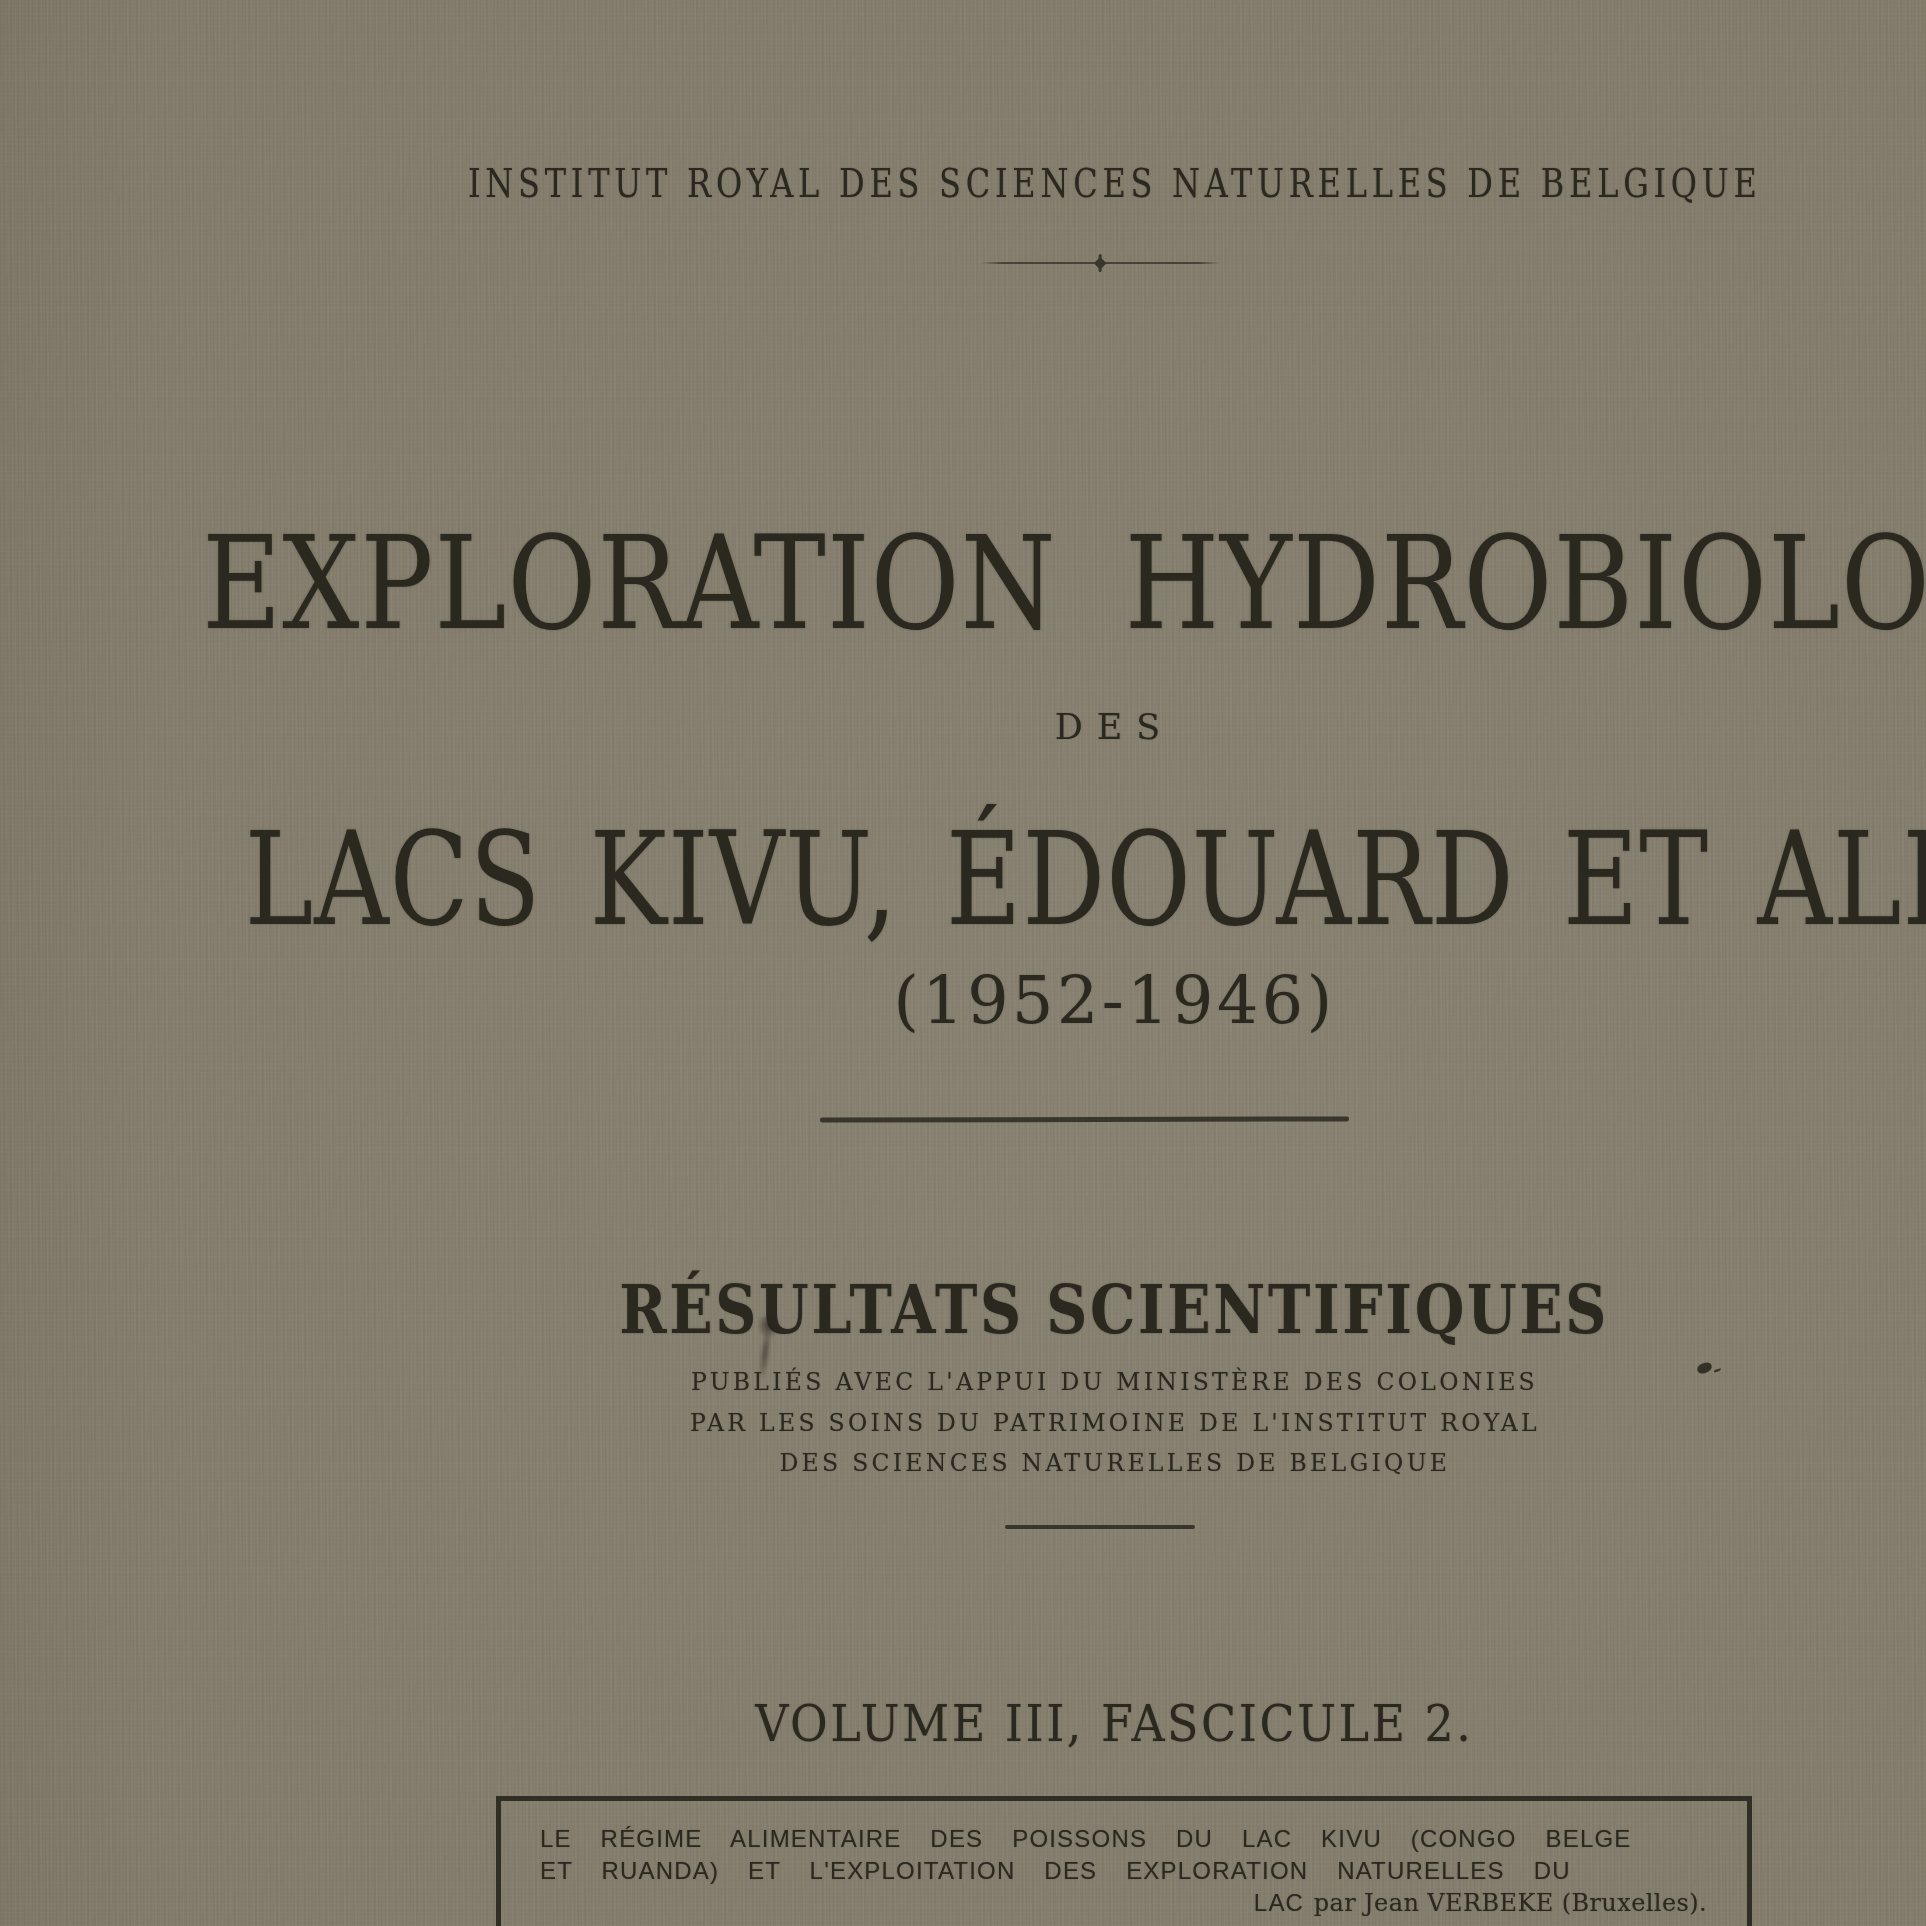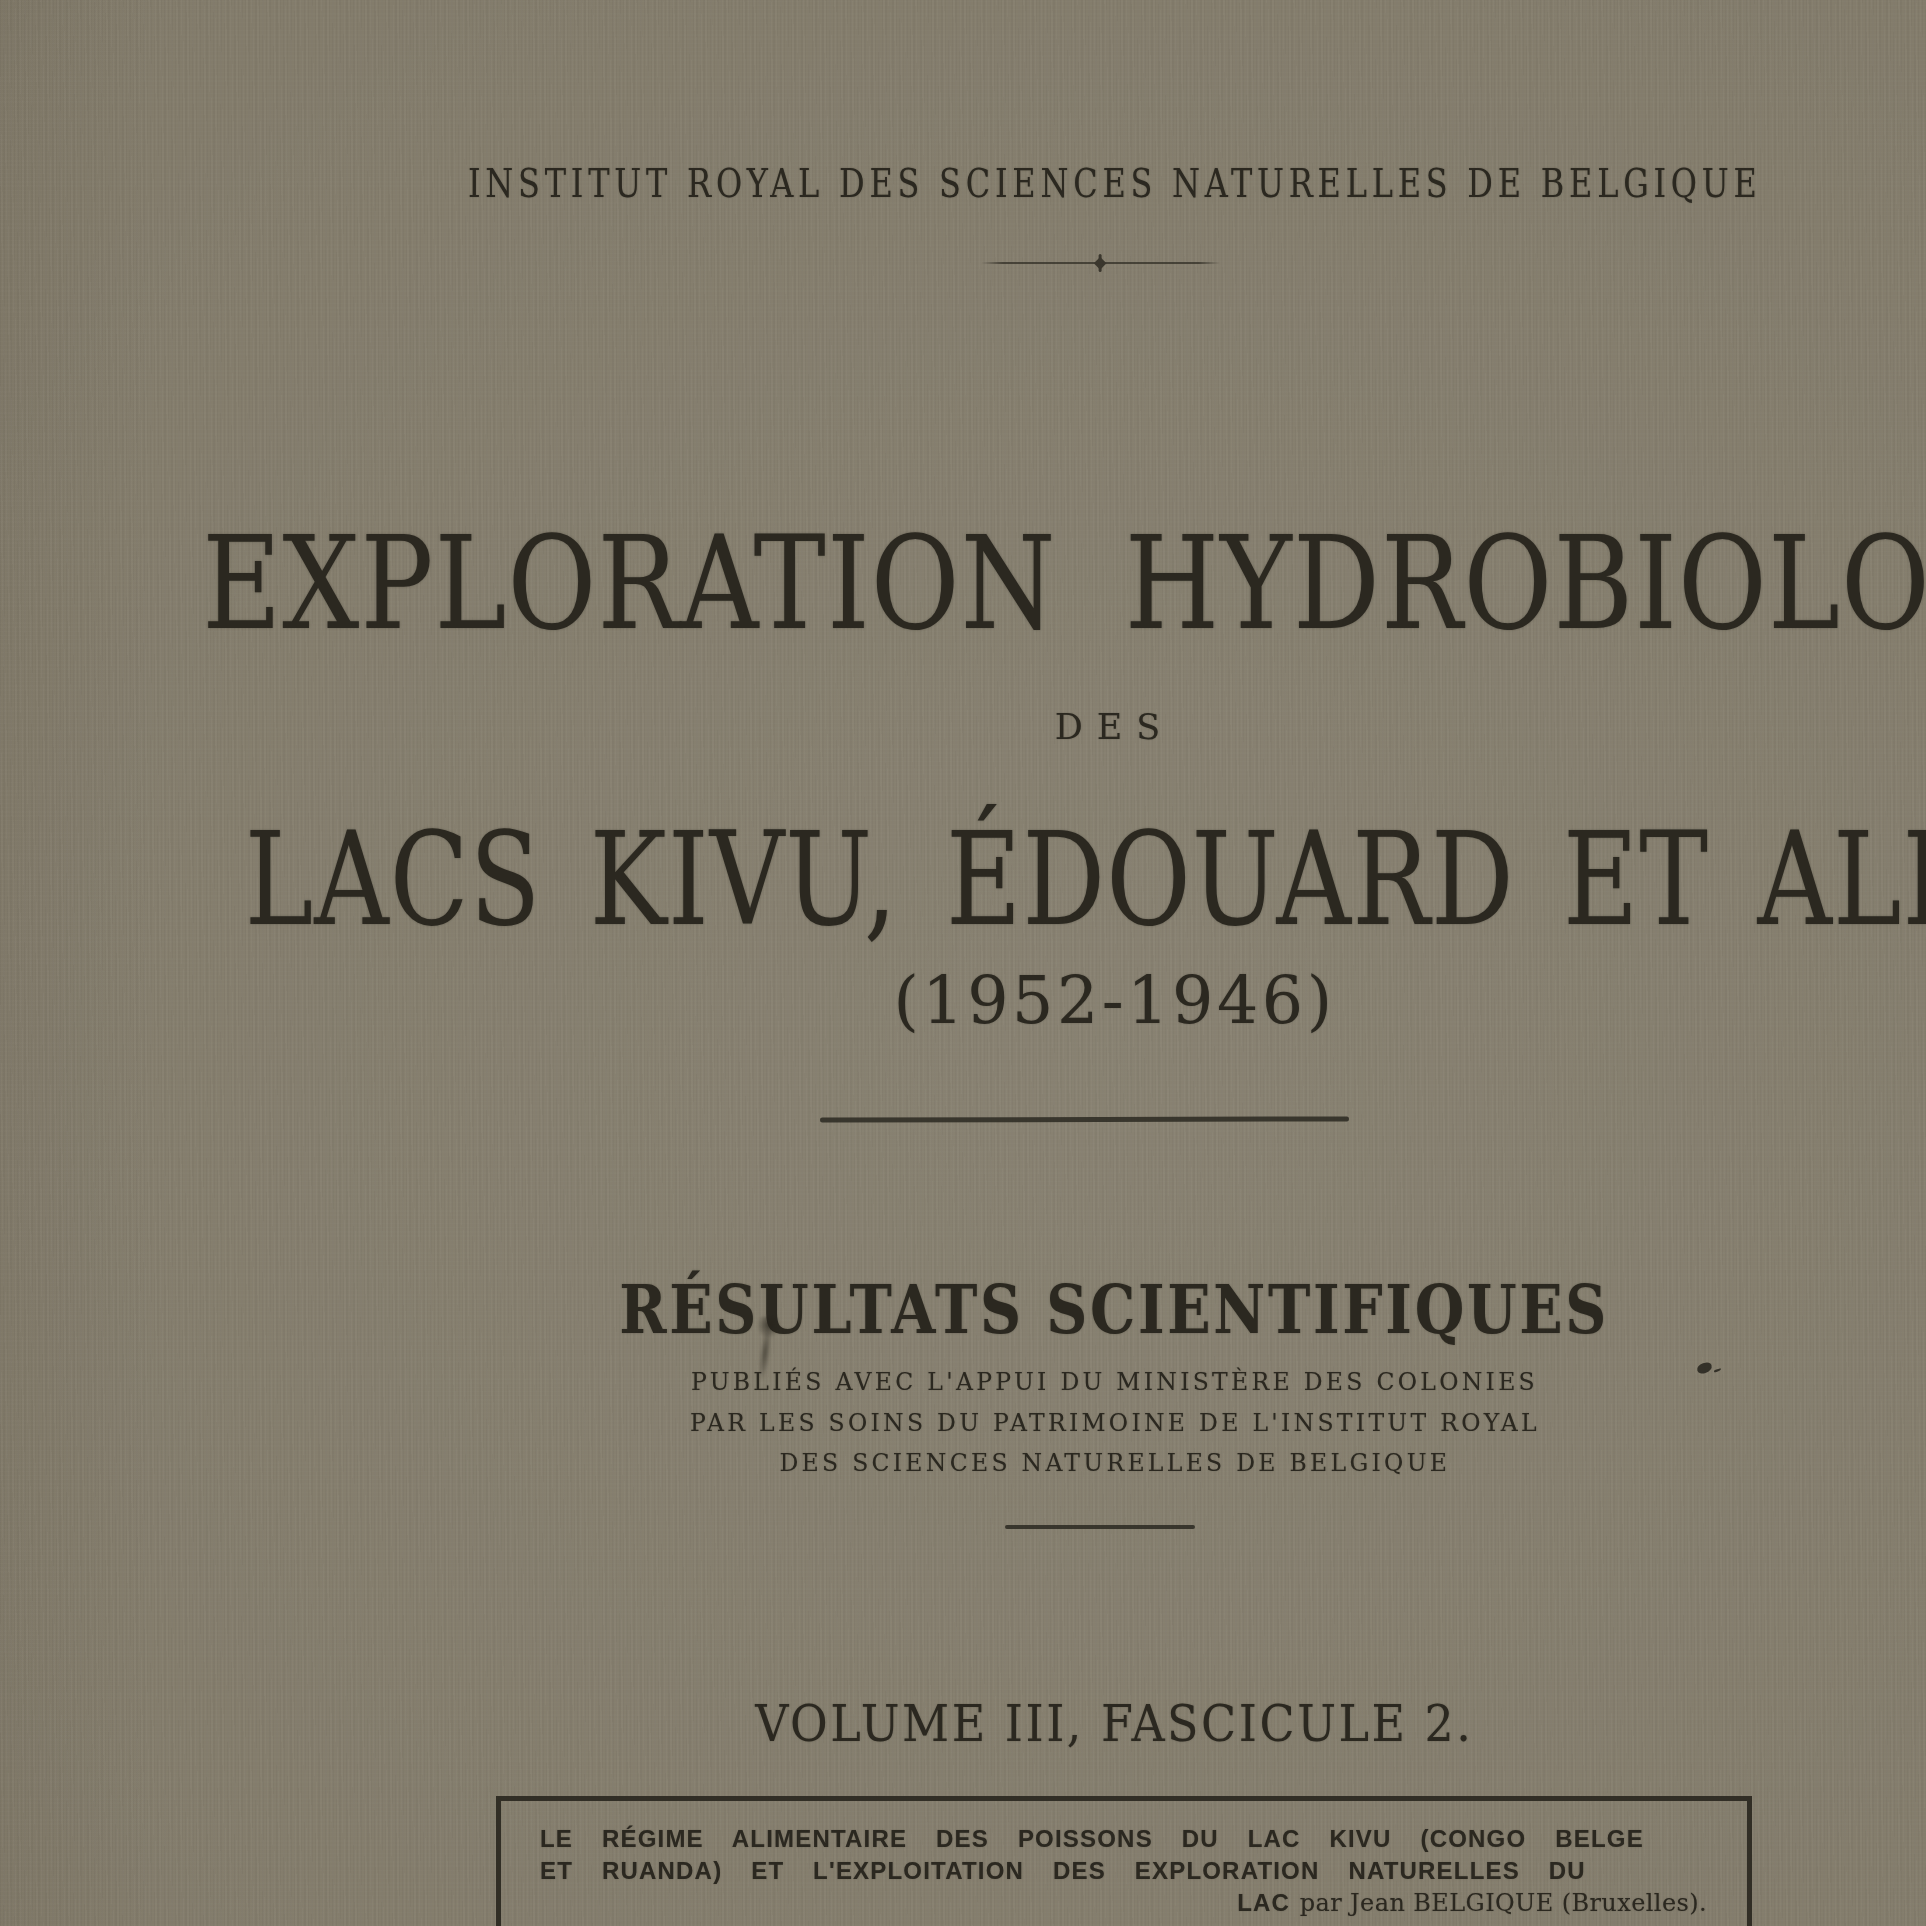--- a/index.html
+++ b/index.html
@@ -54,21 +54,21 @@
   .contents-box{
     position:absolute;left:496px;top:1796px;width:1256px;height:532px;
     border:5px solid rgba(42,39,31,0.92);
     box-sizing:border-box;
     padding:22.3px 40px 0 39px;
     text-align:left;
   }
   .tline{font-size:24px;line-height:31px;white-space:nowrap;}
   .tline.al-r{text-align:right;}
   .tline.gap{margin-top:6.5px;}
-  .ttl{font-family:"Liberation Sans", sans-serif;font-weight:700;letter-spacing:1.2px;word-spacing:10px;text-shadow:0 0 1.2px rgba(43,40,32,0.38);text-align:center;}
+  .ttl{font-family:"Liberation Sans", sans-serif;font-weight:400;letter-spacing:1.2px;word-spacing:10px;text-shadow:0 0 1.2px rgba(43,40,32,0.38);text-align:center;}
   .al-j .ttl{word-spacing:21px;}
   .aut{font-family:"DejaVu Serif", serif;letter-spacing:0.4px;text-shadow:0 0 1.2px rgba(43,40,32,0.38);}
   .aut:not(:empty){margin-left:0.40em;}
 
   .smudge{position:absolute;left:752px;top:1317px;width:27px;height:65px;opacity:0.75;
     background:radial-gradient(ellipse 60% 30% at 50% 12%, rgba(38,35,27,0.95), rgba(38,35,27,0) 70%),
                radial-gradient(ellipse 26% 60% at 50% 55%, rgba(38,35,27,0.75), rgba(38,35,27,0) 75%);
     transform:rotate(7deg);filter:blur(1.2px);}
   .speck{position:absolute;left:1697px;top:1363px;width:15.4px;height:10px;background:#26241d;
     border-radius:55% 45% 60% 50%;opacity:0.85;transform:rotate(-18deg);
@@ -126,19 +126,19 @@
 
   <div class="rule2"></div>
 
   <div class="abs volume">
     <span class="cx">VOLUME III, FASCICULE 2.</span>
   </div>
 
   <div class="contents-box">
     <div class="tline al-j"><span class="ttl">LE RÉGIME ALIMENTAIRE DES POISSONS DU LAC KIVU (CONGO BELGE</span><span class="aut"></span></div>
     <div class="tline al-j"><span class="ttl">ET RUANDA) ET L'EXPLOITATION DES EXPLORATION NATURELLES DU</span><span class="aut"></span></div>
-    <div class="tline al-r"><span class="ttl">LAC</span><span class="aut">par Jean BELGIQUE (Bruxelles).</span></div>
+    <div class="tline al-r"><span class="ttl">LAC</span><span class="aut">par Jean VERBEKE (Bruxelles).</span></div>
     <div class="tline gap"><span class="ttl">TURBELLARIA</span><span class="aut">by Ernesto and Eveline MARCUS (Sao-Paulo).</span></div>
 
   </div>
 
 </div>
 
 
 </body></html>

